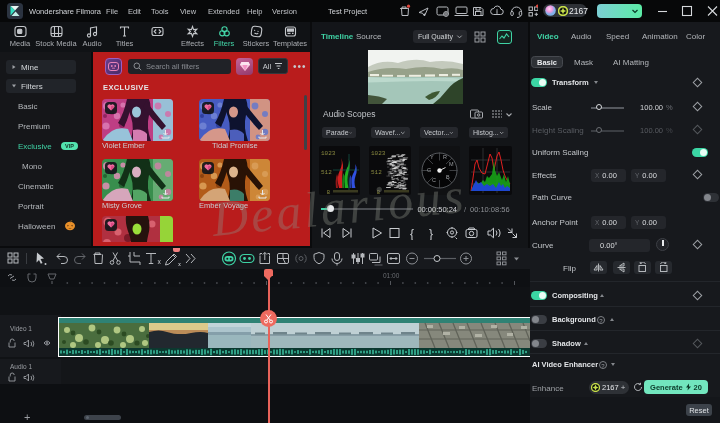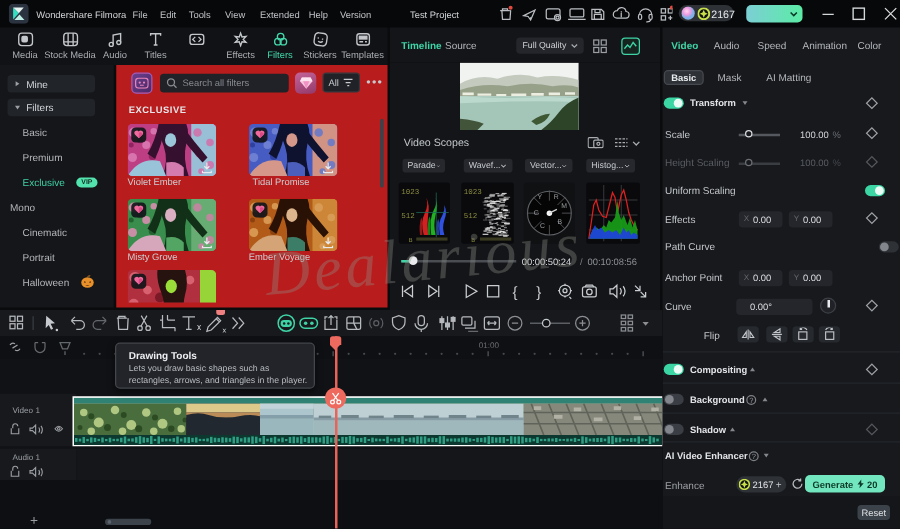--- a/index.html
+++ b/index.html
@@ -209,21 +209,21 @@
           <path d="M1 1.5 L3 4.5 L5 1.5 Z" fill="#9da0a5"></path>
         </svg>
       <span style="font-size:8px;color:#d4d7da;">Filters</span>
     </div>
     <div class="abs" style="left:18px;top:50px;font-size:8px;color:#b4b7bb;">Basic</div>
     <div class="abs" style="left:18px;top:70px;font-size:8px;color:#b4b7bb;">Premium</div>
     <div class="abs" style="left:18px;top:90px;font-size:8px;color:#3fd3a5;">Exclusive</div>
     <div class="abs" style="left:61px;top:89.5px;width:17px;height:8.5px;background:#52e3ae;border-radius:4px;display:flex;align-items:center;justify-content:center;">
         <span style="font-size:5.5px;font-weight:bold;color:#143024;">VIP</span>
       </div>
-    <div class="abs" style="left:8px;top:110px;font-size:8px;color:#b4b7bb;">Mono</div>
+    <div class="abs" style="left:22px;top:110px;font-size:8px;color:#b4b7bb;">Mono</div>
     <div class="abs" style="left:18px;top:130px;font-size:8px;color:#b4b7bb;">Cinematic</div>
     <div class="abs" style="left:18px;top:150px;font-size:8px;color:#b4b7bb;">Portrait</div>
     <div class="abs" style="left:18px;top:170px;font-size:8px;color:#b4b7bb;">Halloween</div>
     <svg class="abs" style="left:64px;top:167px;" width="12" height="12" viewBox="0 0 12 12">
       <ellipse cx="6" cy="7" rx="5" ry="4.2" fill="#e8902a"></ellipse>
       <path d="M6 2.6 C 6.6 1.6 7.4 1.4 7.8 1.5 C 7.5 2.2 7 2.8 6.6 3" fill="none" stroke="#7a5220" stroke-width="1"></path>
       <path d="M3.4 5.8 l1.6 1 -1.6 .6 Z M8.6 5.8 l-1.6 1 1.6 .6 Z M4.2 9 q1.8 1 3.6 0" fill="#5a3210" stroke="none"></path>
     </svg>
   </div>
 
@@ -347,21 +347,21 @@
       <div class="hbadge">
           <svg width="8" height="7" viewBox="0 0 10 9">
             <path d="M5 8.5 L1 4.5 A2.4 2.4 0 0 1 5 1.6 A2.4 2.4 0 0 1 9 4.5 Z" fill="#f06a9e"></path>
             <path d="M5 3 A2.4 2.4 0 0 1 9 4.5 L5 8.5 Z" fill="#d84a84"></path>
           </svg>
         </div>
       <svg class="dl" width="9" height="10" viewBox="0 0 9 10" fill="none" stroke="#e8eaee" stroke-width="1">
           <path d="M4.5 1 v4.5 M2.5 4 L4.5 6 L6.5 4 M1 7.5 v1.5 h7 v-1.5"></path>
         </svg>
     </div>
-    <div class="tname" style="left:109px;top:89px;">Tidal Promise</div>
+    <div class="tname" style="left:119px;top:89px;">Tidal Promise</div>
 
     <div class="thumb" style="left:9px;top:107px;">
       <svg width="71" height="42" viewBox="0 0 71 42">
         <rect width="71" height="42" fill="#3f9b54"></rect>
         <rect x="51" width="20" height="42" fill="#71bd7e"></rect>
         <g fill="#ef9cc2" opacity=".9">
             <circle cx="5" cy="7" r="4"></circle>
             <circle cx="15" cy="17" r="3.2"></circle>
             <circle cx="4" cy="27" r="3.6"></circle>
             <circle cx="21" cy="6" r="2.6"></circle>
@@ -488,21 +488,21 @@
           <rect x="71" y="24" width="9" height="2.2"></rect>
           <rect x="84" y="23.8" width="8" height="2"></rect>
         </g>
       <rect y="27" width="95" height="27" fill="#a4c6b9"></rect>
       <path d="M0 27 q30 2 55 1 q25 -1 40 1 v2.5 q-40 -1.5 -95 1 Z" fill="#bcd9cd"></path>
       <path d="M0 45 q12 1 19 4 l-5 5 L0 54 Z" fill="#42543a"></path>
       <path d="M95 28 q-10 4 -16 12 q-6 8 -14 14 L95 54 Z" fill="#2e4429"></path>
       <path d="M57 47 q8 -6 15 -6 q-3 7 -11 9 Z" fill="#3e5833"></path>
     </svg>
 
-    <div class="abs" style="left:11px;top:59px;font-size:8.5px;color:#c3c6ca;">Video Scopes</div>
+    <div class="abs" style="left:11px;top:59px;font-size:8.5px;color:#c3c6ca;">Audio Scopes</div>
     <svg class="abs" style="left:158px;top:59px;" width="13" height="10" viewBox="0 0 13 10" fill="none" stroke="#a8abaf" stroke-width="1">
         <rect x=".5" y="1" width="8" height="8" rx="1"></rect>
         <rect x="5" y="3" width="7.5" height="6" rx="1" fill="#131518"></rect>
         <circle cx="8.7" cy="6" r="1.2"></circle>
       </svg>
     <svg class="abs" style="left:179px;top:59px;" width="12" height="10" viewBox="0 0 12 10" fill="none" stroke="#a8abaf" stroke-width="1">
         <path d="M1 2 h10 M1 5 h10 M1 8 h10" stroke-dasharray="2 1"></path>
       </svg>
     <svg class="abs" style="left:193px;top:61px;" width="8" height="8" viewBox="0 0 8 8">
         <path d="M1.5 2.5 L4 5 L6.5 2.5" stroke="#a8abaf" stroke-width="1.1" fill="none"></path>
@@ -1334,22 +1334,18 @@
     <div class="abs" style="left:264px;top:21px;width:9px;height:7px;background:#ee6a5f;border-radius:2px 2px 0 0;"></div>
     <div class="abs" style="left:264px;top:28px;width:0;height:0;border-left:4.5px solid transparent;border-right:4.5px solid transparent;border-top:4px solid #ee6a5f;"></div>
     <div class="abs" style="left:260px;top:62px;width:17px;height:17px;border-radius:50%;background:#ee6a5f;">
       <svg width="17" height="17" viewBox="0 0 17 17" fill="none" stroke="#fff" stroke-width="1">
         <circle cx="6" cy="11.5" r="1.5"></circle>
           <circle cx="11" cy="11.5" r="1.5"></circle>
           <path d="M6.8 10.2 L11 4.5 M10.2 10.2 L6 4.5"></path>
       </svg>
     </div>
 
-    <div class="abs" style="left:92px;top:26px;width:160px;height:37px;background:#222429;border:1px solid #43464c;border-radius:4px;box-shadow:0 2px 6px rgba(0,0,0,.5);">
-      <div class="abs" style="left:10px;top:5px;font-size:8px;font-weight:bold;color:#eceef0;">Drawing Tools</div>
-      <div class="abs" style="left:10px;top:17px;font-size:7px;color:#b9bcc2;line-height:8.5px;">Lets you draw basic shapes such as<br>rectangles, arrows, and triangles in the player.</div>
-    </div>
   </div>
 
   <div class="abs" id="overlays" style="left:0;top:0;width:720px;height:423px;pointer-events:none;">
     <div class="abs" style="left:215px;top:190px;width:340px;height:60px;font-family:'Liberation Serif',serif;font-style:italic;font-size:50px;letter-spacing:3px;color:#8e9188;opacity:.36;transform:rotate(-5.5deg);transform-origin:left bottom;">Dealarious</div>
   </div>
 </div>
 
 </body></html>

